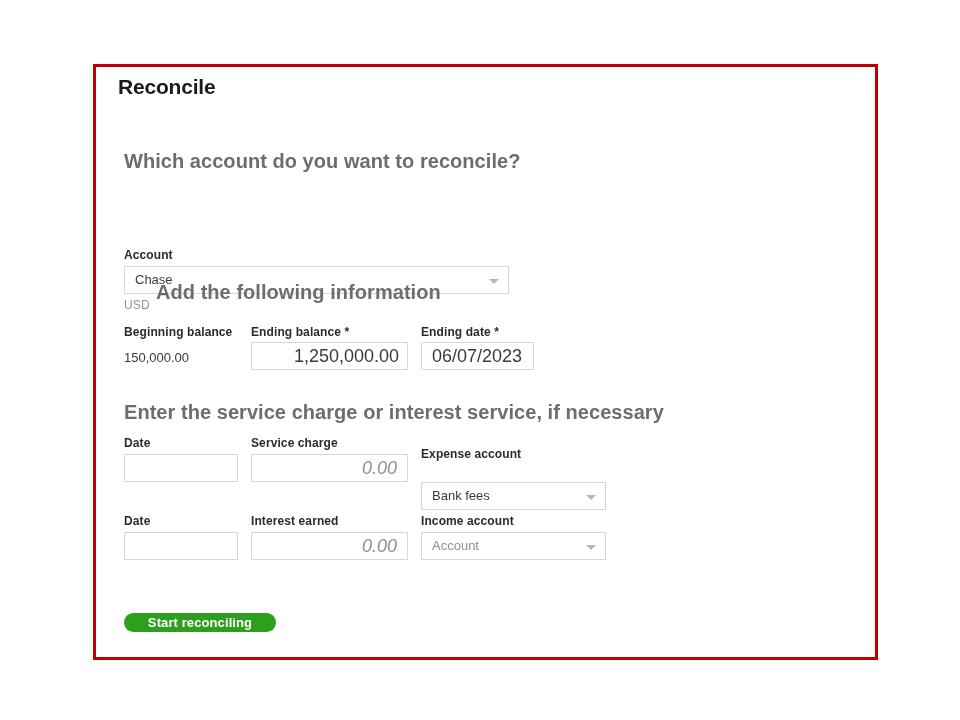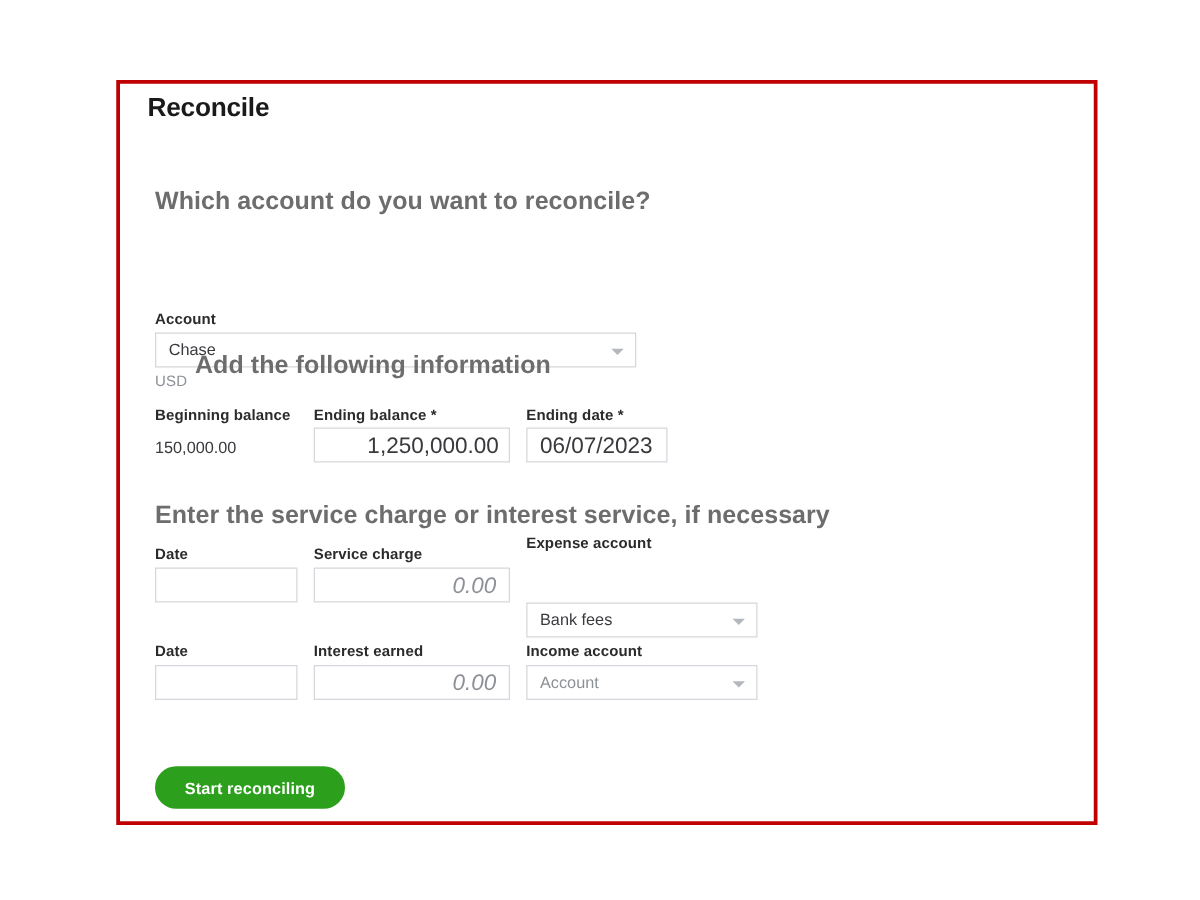--- a/index.html
+++ b/index.html
@@ -141,21 +141,21 @@
     color: #8d9096;
     letter-spacing: 0.2px;
   }
 
   
   #start-reconciling-button {
     position: absolute;
     left: 28px;
     top: 546px;
     width: 152px;
-    height: 34px;
+    height: 19px;
     background: #2ca01c;
     border: none;
     border-radius: 17px;
     color: #ffffff;
     font-family: "Liberation Sans", sans-serif;
     font-size: 13px;
     font-weight: bold;
     letter-spacing: 0.1px;
     cursor: pointer;
     padding: 0;
@@ -192,21 +192,21 @@
     <div class="input-box" style="left:325px; top:275px; width:113px;">06/07/2023</div>
 
     <div class="section-heading" id="heading-service">Enter the service charge or interest service, if necessary</div>
 
     <div class="field-label" style="left:28px; top:369px;">Date</div>
     <div class="input-box" style="left:28px; top:387px; width:114px;"></div>
 
     <div class="field-label" style="left:155px; top:369px;">Service charge</div>
     <div class="input-box placeholder-amount" style="left:155px; top:387px; width:157px;">0.00</div>
 
-    <div class="field-label" style="left:325px; top:360px;">Expense account</div>
+    <div class="field-label" style="left:325px; top:380px;">Expense account</div>
     <div class="dropdown-box" style="left:325px; top:387px; width:185px;margin-top:28px;">
       <span class="dropdown-text">Bank fees</span>
       <span class="caret-icon"></span>
     </div>
 
     <div class="field-label" style="left:28px; top:447px;">Date</div>
     <div class="input-box" style="left:28px; top:465px; width:114px;"></div>
 
     <div class="field-label" style="left:155px; top:447px;">Interest earned</div>
     <div class="input-box placeholder-amount" style="left:155px; top:465px; width:157px;">0.00</div>

